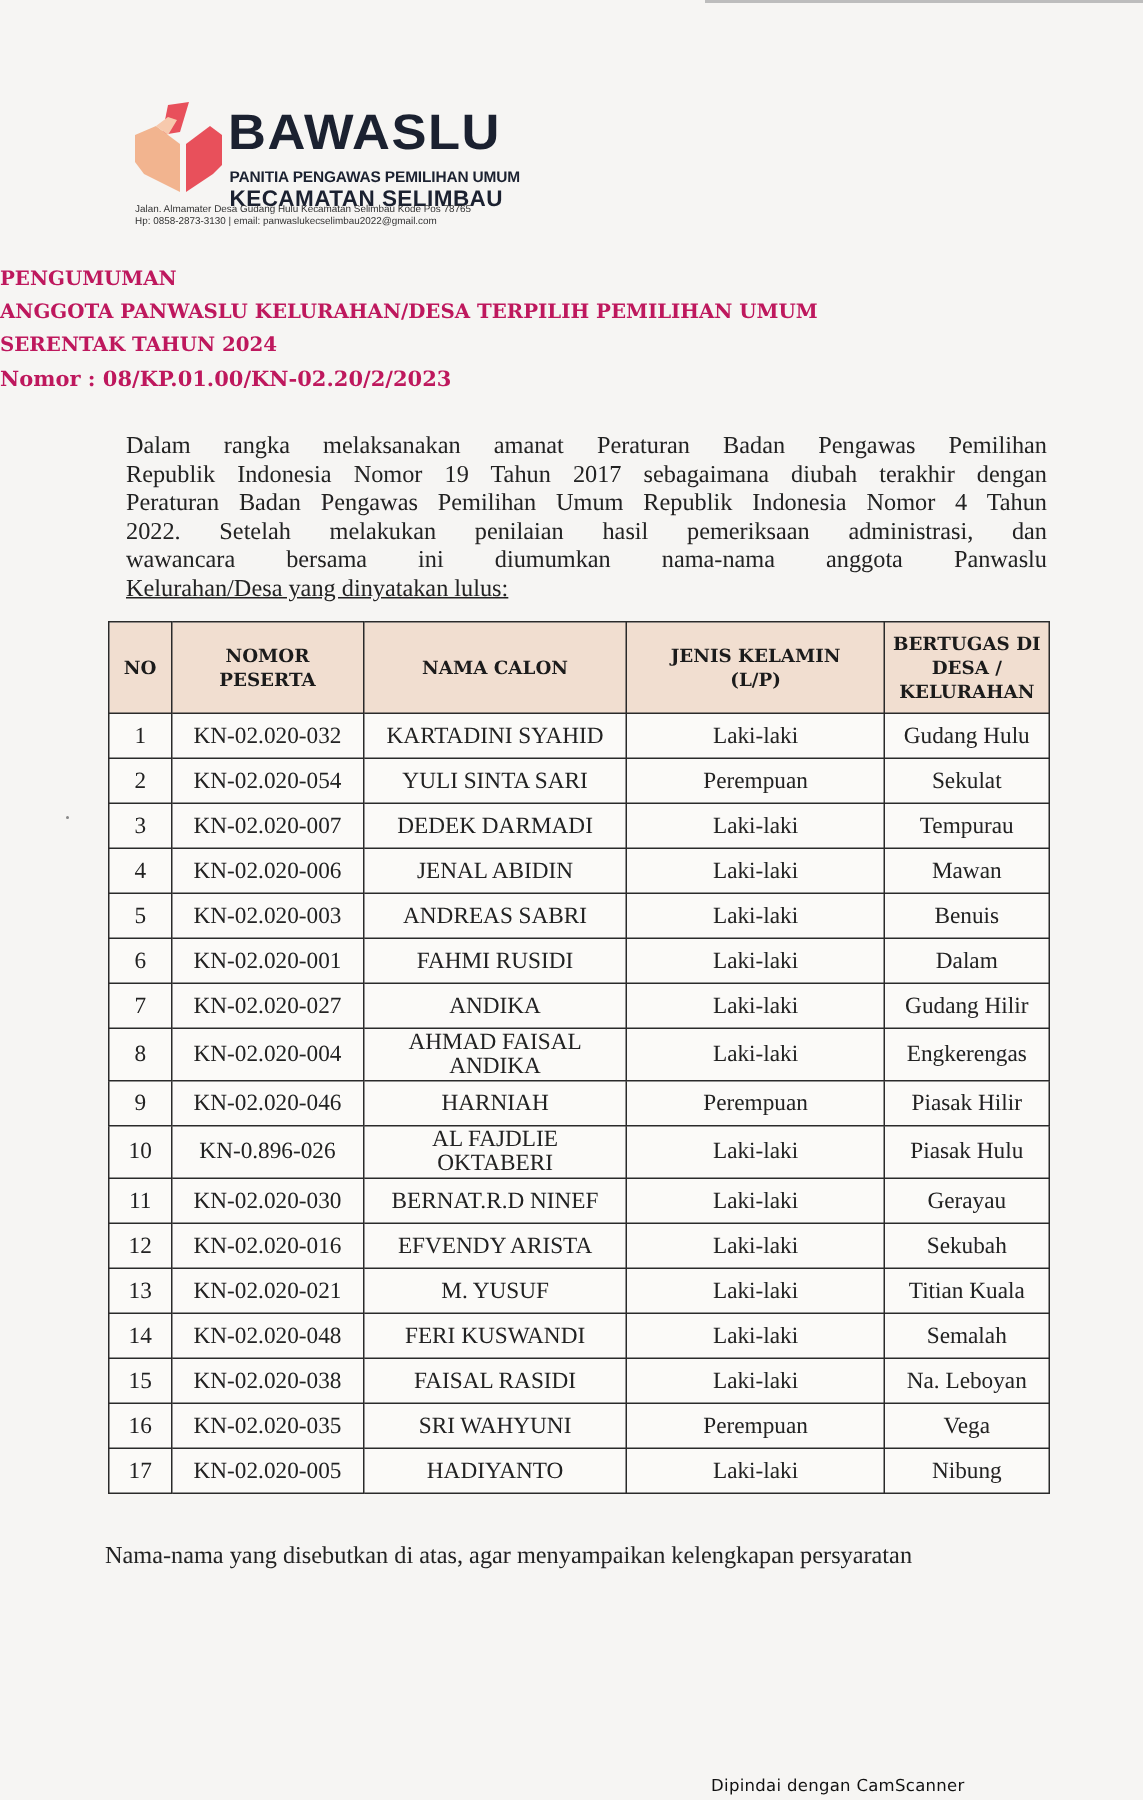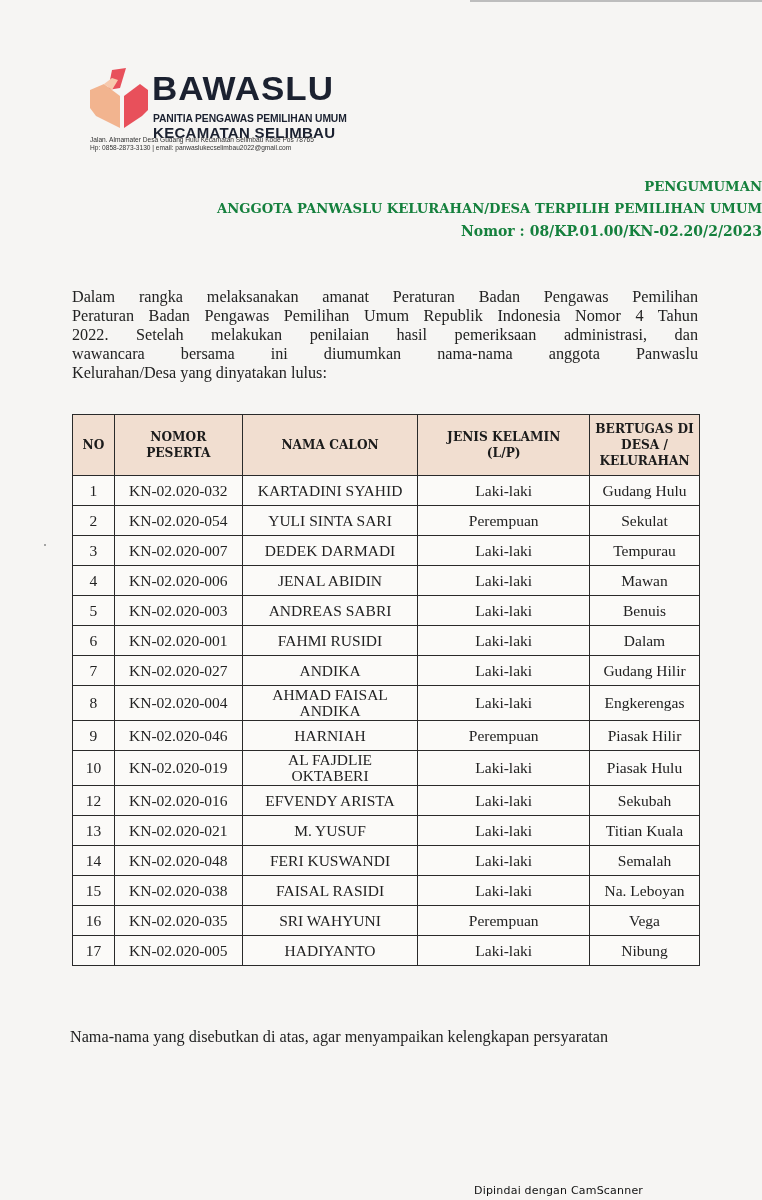--- a/index.html
+++ b/index.html
@@ -10,25 +10,25 @@
     color: #1c1c1c;
     position: relative;
   }
   .topline { position: absolute; top: 0; left: 470px; width: 292px; height: 2px; background: #bdbdbd; }
   .letterhead { position: absolute; left: 90px; top: 64px; width: 300px; height: 92px; }
   .logo { position: absolute; left: 0; top: 4px; width: 58px; height: 66px; }
   .brand { position: absolute; left: 62px; top: 10px; font-family: "Liberation Sans", sans-serif; font-weight: 900; font-size: 35px; letter-spacing: 1px; color: #1b2130; line-height: 30px; transform: scaleY(0.95); }
   .brand-sub1 { position: absolute; left: 63px; top: 38px; font-family: "Liberation Sans", sans-serif; font-weight: 700; font-size: 10.3px; color: #1b2130; letter-spacing: -0.1px; white-space: nowrap; margin-top: 11px; }
   .brand-sub2 { position: absolute; left: 63px; top: 60px; font-family: "Liberation Sans", sans-serif; font-weight: 700; font-size: 15px; color: #1b2130; white-space: nowrap; letter-spacing: 0.3px; }
   .addr { position: absolute; left: 0; top: 72px; font-family: "Liberation Sans", sans-serif; font-size: 6.6px; color: #333; line-height: 8px; white-space: nowrap; }
-  .title-block { position: absolute; left: 0; top: 176px; width: 762px; text-align: right; font-family: "DejaVu Serif", serif; font-weight: 700; font-size: 13.2px; line-height: 22px; color: #15803d; }
-  .title-block .nomor { font-size: 14px; padding-left: 36px; }
+  .title-block { position: absolute; left: 0; top: 176px; width: 762px; text-align: left; font-family: "DejaVu Serif", serif; font-weight: 700; font-size: 13.2px; line-height: 22px; color: #be185d; }
+  .title-block .nomor { font-size: 14px; }
   .intro { position: absolute; left: 72px; top: 288px; width: 626px; font-family: "Liberation Serif", serif; font-size: 16.2px; line-height: 19px; text-align: justify; text-align-last: left; color: #222; }
-  .intro .line { display: block; text-align: justify; text-align-last: justify; }
-  .intro .line.last { text-align-last: left; }
+  .intro .line { display: block; text-align: justify; text-align-last: justify; margin-left: 12px; }
+  .intro .line.last { text-align-last: left; text-decoration: underline; }
   table.panwaslu { position: absolute; left: 72px; top: 414px; width: 628px; border-collapse: collapse; }
   table.panwaslu th, table.panwaslu td { border: 1.5px solid #2a2a2a; text-align: center; vertical-align: middle; padding: 0 2px; }
   table.panwaslu th { background: #f1ded0; font-family: "DejaVu Serif", serif; font-weight: 700; font-size: 12.2px; line-height: 16px; height: 60px; color: #1b1b1b; }
   table.panwaslu td { font-family: "Liberation Serif", serif; font-size: 15.5px; height: 29px; line-height: 16px; color: #222; background: #fbfaf8; }
   table.panwaslu tr.tall td { height: 34px; }
   col.c-no { width: 42px; } col.c-nomor { width: 128px; } col.c-nama { width: 176px; } col.c-jk { width: 172px; } col.c-desa { width: 110px; }
   .closing { position: absolute; left: 70px; top: 1022px; width: 660px; font-family: "Liberation Serif", serif; font-size: 16.2px; line-height: 30px; color: #222; }
   .scanner { position: absolute; left: 474px; top: 1184px; font-family: "DejaVu Sans", sans-serif; font-weight: 400; font-size: 11px; color: #111; letter-spacing: 0.2px; }
   .dot { position: absolute; left: 44px; top: 544px; width: 2px; height: 2px; background: #888; border-radius: 1px; }
 </style>
@@ -49,25 +49,27 @@
   <div class="brand-sub2">KECAMATAN SELIMBAU</div>
   <div class="addr">
     <div>Jalan. Almamater Desa Gudang Hulu Kecamatan Selimbau Kode Pos 78765</div>
     <div>Hp: 0858-2873-3130 | email: panwaslukecselimbau2022@gmail.com</div>
   </div>
 </div>
 
 <div class="title-block">
   <div>PENGUMUMAN</div>
   <div>ANGGOTA PANWASLU KELURAHAN/DESA TERPILIH PEMILIHAN UMUM</div>
+  <div>SERENTAK TAHUN 2024</div>
   <div class="nomor">Nomor : 08/KP.01.00/KN-02.20/2/2023</div>
 </div>
 
 <div class="intro">
   <span class="line">Dalam rangka melaksanakan amanat Peraturan Badan Pengawas Pemilihan</span>
+  <span class="line">Republik Indonesia Nomor 19 Tahun 2017 sebagaimana diubah terakhir dengan</span>
   <span class="line">Peraturan Badan Pengawas Pemilihan Umum Republik Indonesia Nomor 4 Tahun</span>
   <span class="line">2022. Setelah melakukan penilaian hasil pemeriksaan administrasi, dan</span>
   <span class="line">wawancara bersama ini diumumkan nama-nama anggota Panwaslu</span>
   <span class="line last">Kelurahan/Desa yang dinyatakan lulus:</span>
 </div>
 
 <table class="panwaslu">
   <colgroup>
       <col class="c-no">
       <col class="c-nomor">
@@ -146,27 +148,34 @@
       </tr>
       <tr>
         <td>9</td>
         <td>KN-02.020-046</td>
         <td>HARNIAH</td>
         <td>Perempuan</td>
         <td>Piasak Hilir</td>
       </tr>
       <tr class="tall">
         <td>10</td>
-        <td>KN-02.020-019</td>
+        <td>KN-0.896-026</td>
         <td>
           <div>AL FAJDLIE</div>
           <div>OKTABERI</div>
         </td>
         <td>Laki-laki</td>
         <td>Piasak Hulu</td>
+      </tr>
+      <tr>
+        <td>11</td>
+        <td>KN-02.020-030</td>
+        <td>BERNAT.R.D NINEF</td>
+        <td>Laki-laki</td>
+        <td>Gerayau</td>
       </tr>
       <tr>
         <td>12</td>
         <td>KN-02.020-016</td>
         <td>EFVENDY ARISTA</td>
         <td>Laki-laki</td>
         <td>Sekubah</td>
       </tr>
       <tr>
         <td>13</td>

